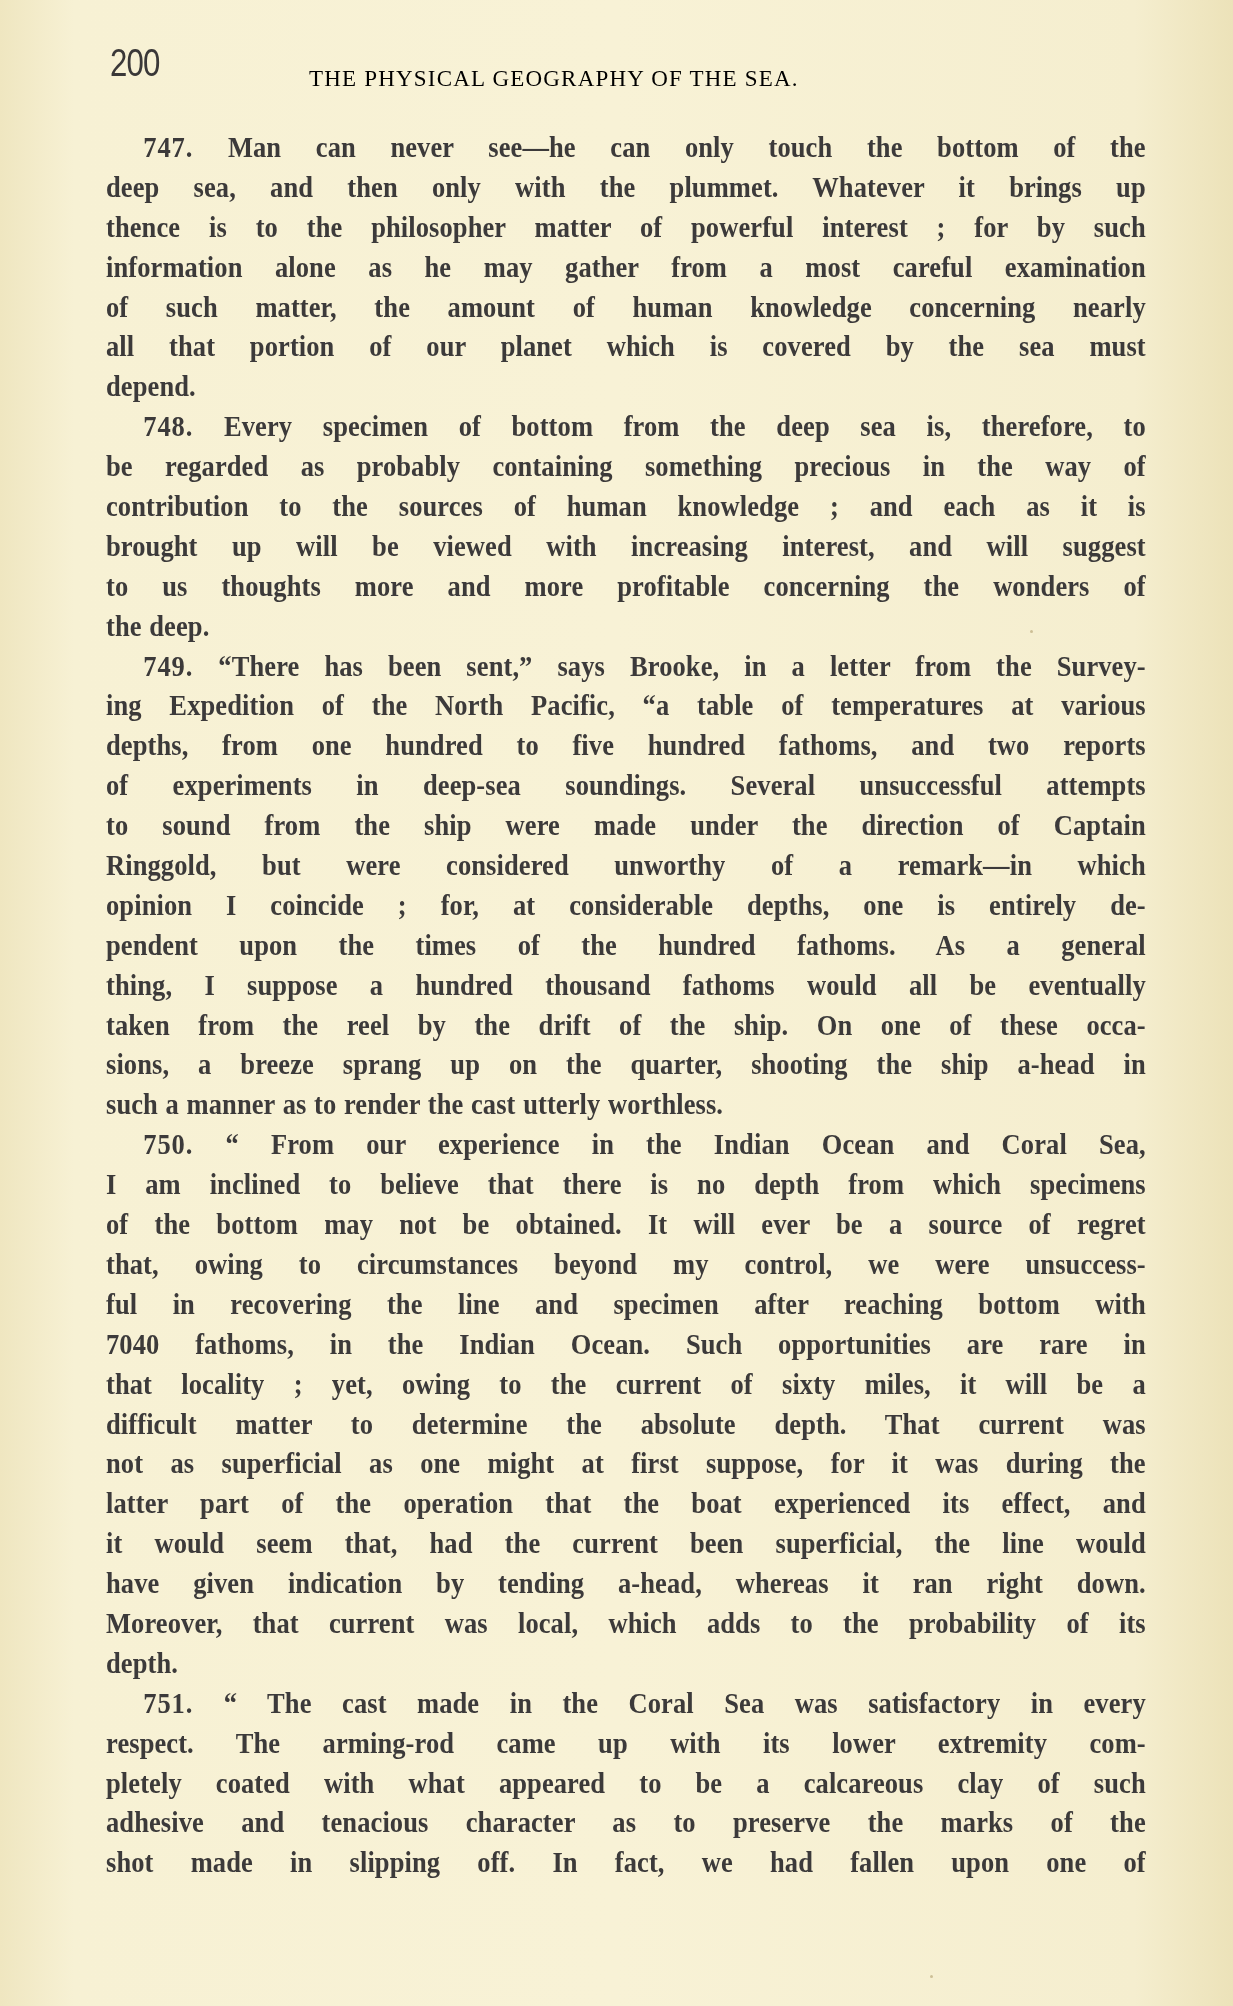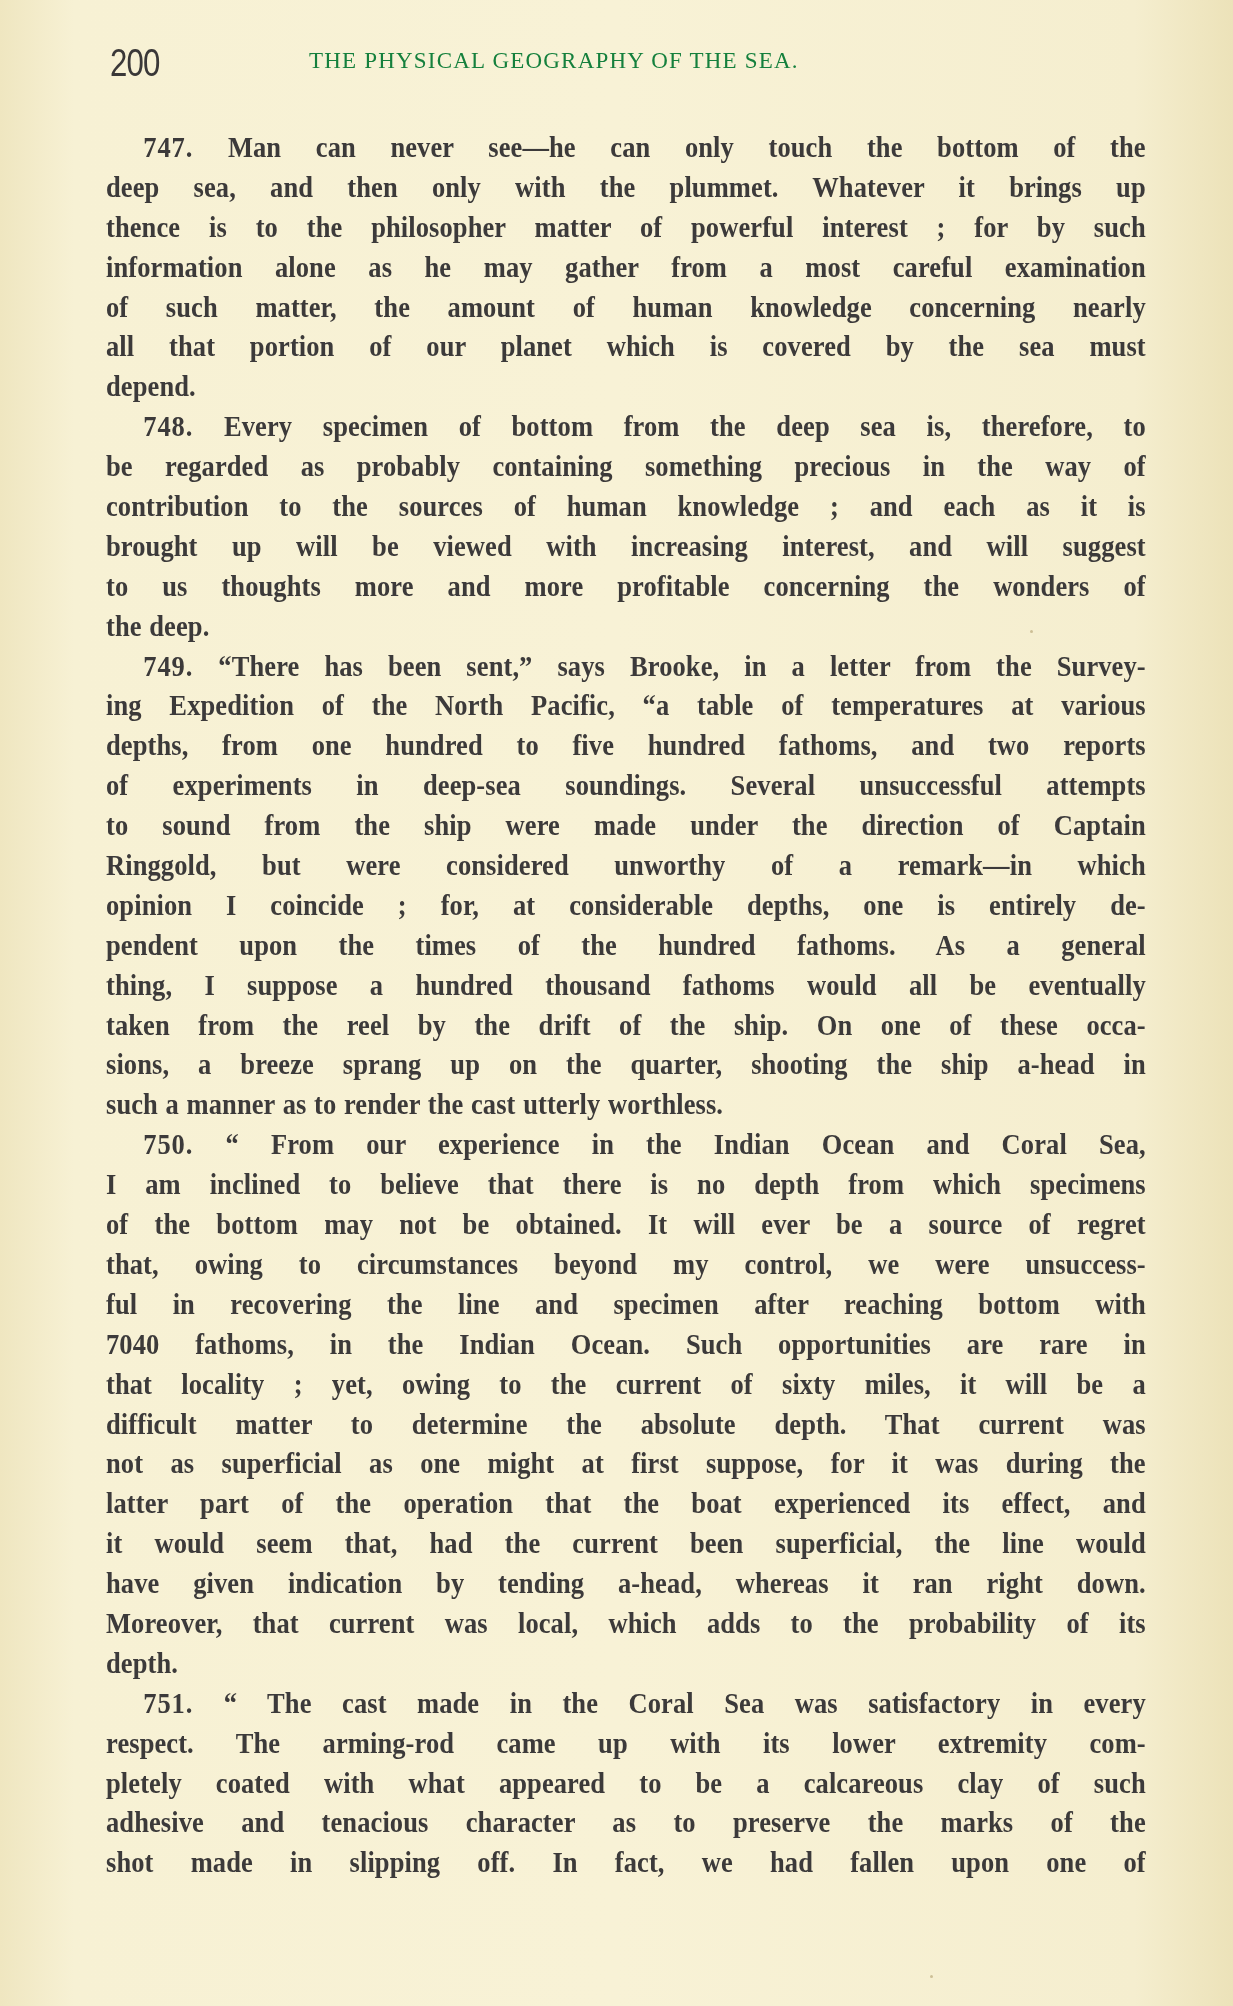--- a/index.html
+++ b/index.html
@@ -37,24 +37,24 @@
       font-family: "Liberation Sans", "DejaVu Sans", sans-serif;
       font-size: 38px;
       letter-spacing: -1px;
       color: #3a3838;
       transform: scaleX(0.82);
       transform-origin: left top;
     }
     .running-title {
       position: absolute;
       left: 199px;
-      top: 6px;
+      top: 24px;
       font-size: 23px;
       letter-spacing: 1.2px;
-      color: #15803d;
+      color: #000000;
       white-space: nowrap;
     }
     .body-text {
       position: absolute;
       left: 106px;
       top: 128px;
       width: 1040px;
       font-weight: bold;
     }
     .line {

